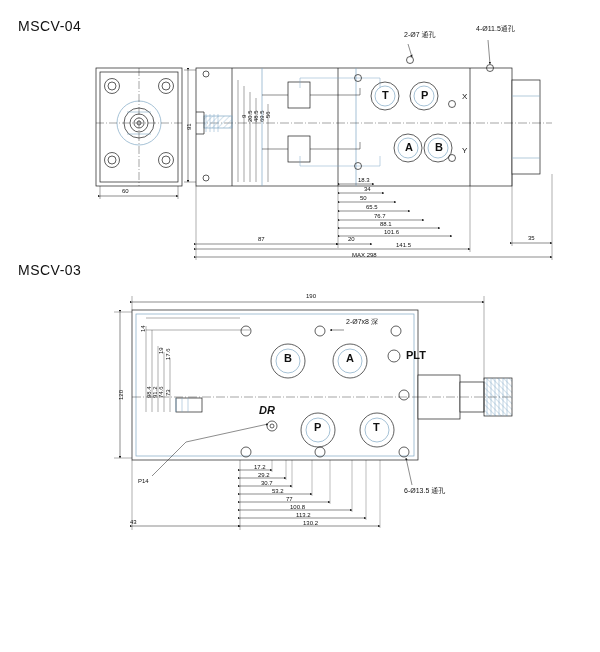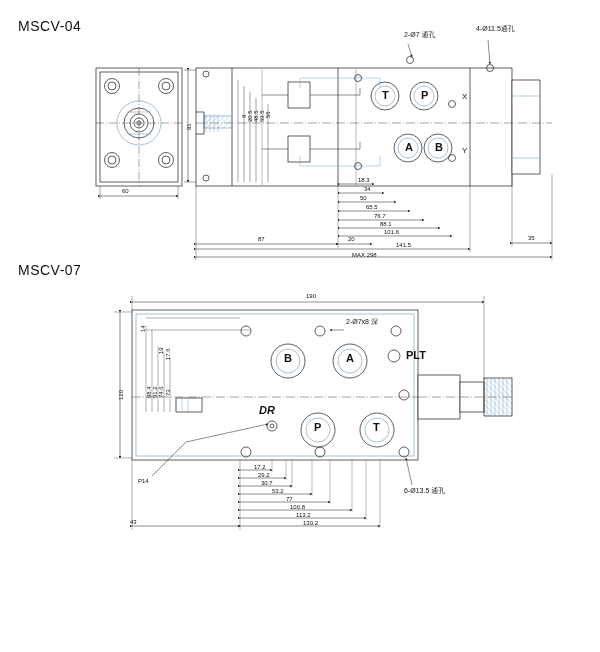--- a/index.html
+++ b/index.html
@@ -55,21 +55,21 @@
     transform-origin: 0 0;
     transform: rotate(-90deg);
   }
 </style>
 </head>
 <body>
 
 <div class="page">
 
   <div class="title" id="title-mscv04">MSCV-04</div>
-  <div class="title" id="title-mscv06">MSCV-07</div>
+  <div class="title" id="title-mscv06">MSCV-03</div>
 
   <svg class="dwg" viewBox="0 0 600 652" xmlns="http://www.w3.org/2000/svg">
     <defs>
       <pattern id="hatchA" width="4" height="4" patternTransform="rotate(45)" patternUnits="userSpaceOnUse">
         <line x1="0" y1="0" x2="0" y2="4" stroke="#7fa7c4" stroke-width="0.7"></line>
       </pattern>
       <pattern id="hatchB" width="4" height="4" patternTransform="rotate(-45)" patternUnits="userSpaceOnUse">
         <line x1="0" y1="0" x2="0" y2="4" stroke="#7fa7c4" stroke-width="0.7"></line>
       </pattern>
       <marker id="arr" markerWidth="6" markerHeight="6" refX="5" refY="3" orient="auto">

